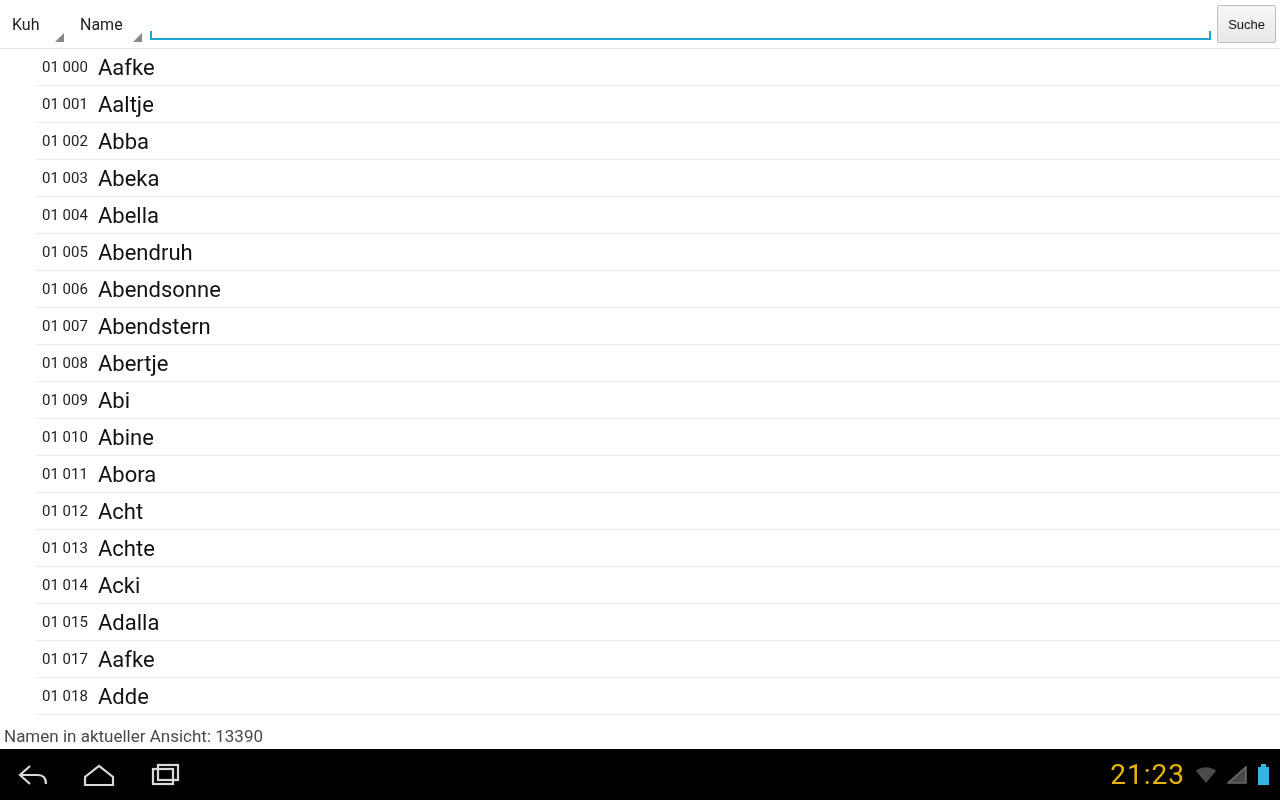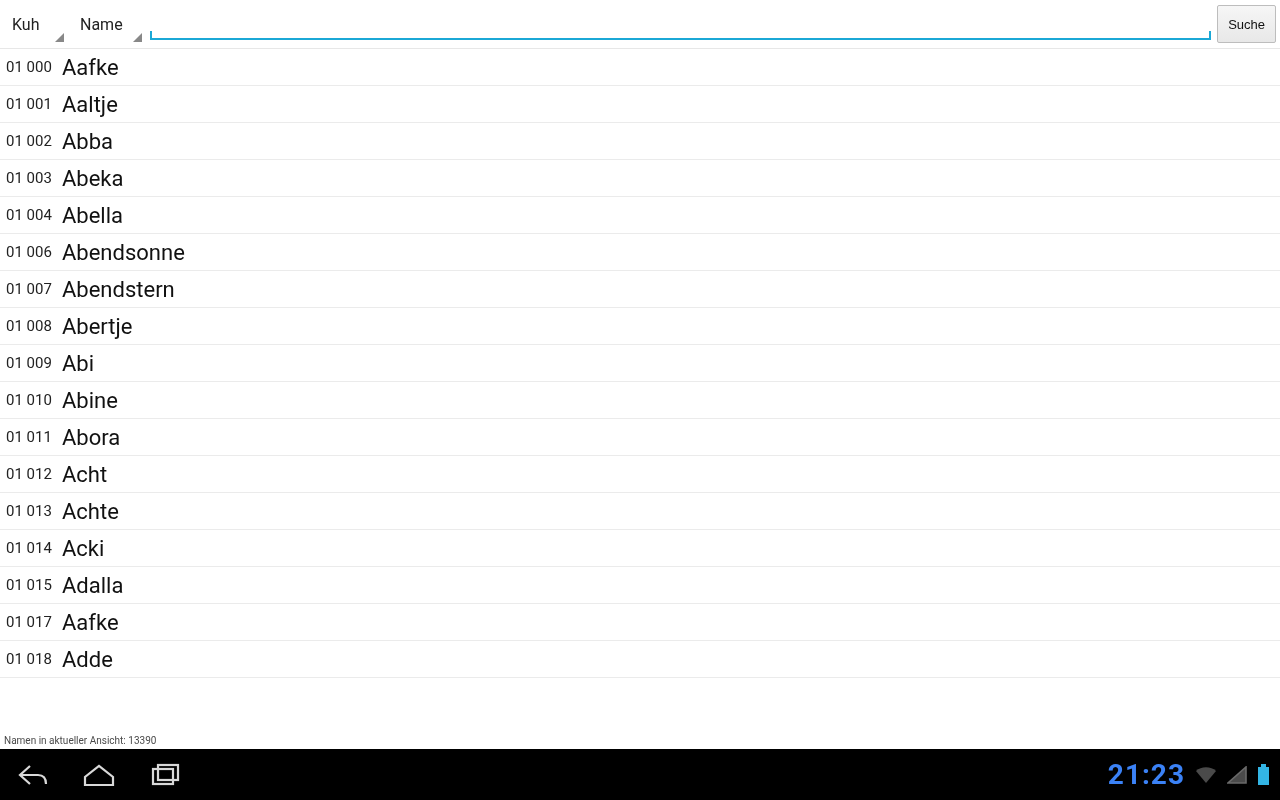--- a/index.html
+++ b/index.html
@@ -90,36 +90,37 @@
     overflow: hidden;
     border-top: 1px solid #e7e7e7;
   }
   .row {
     height: 37px;
     display: flex;
     align-items: center;
     border-bottom: 1px solid #ebebeb;
     padding-left: 6px;
     cursor: pointer;
+    margin-left: 36px;
   }
   .row .id {
     font-size: 15px;
     color: #222;
     width: 56px;
     white-space: pre;
   }
   .row .name {
     font-size: 22px;
     color: #111;
   }
   .status-line {
     position: absolute;
     left: 2px;
     bottom: 53px;
-    font-size: 10px;
+    font-size: 17px;
     color: #4a4a4a;
     background: rgba(255,255,255,0.85);
     padding: 1px 2px;
   }
   .navbar {
     position: absolute;
     left: 0; right: 0; bottom: 0;
     height: 51px;
     background: #000;
     display: flex;
@@ -136,24 +137,24 @@
   }
   .nav-btn svg { stroke: #d9d9d9; fill: none; stroke-width: 2.2; }
   .sys-right {
     margin-left: auto;
     display: flex;
     align-items: center;
     gap: 10px;
     padding-right: 10px;
   }
   .clock {
-    color: #3b82f6;
+    color: #eab308;
     font-size: 28px;
     letter-spacing: 1px;
-    font-weight: 700;
+    font-weight: 400;
   }
   .wifi, .cell { fill: #4a4a4a; }
   .batt-body { fill: #33b5e5; }
 </style>
 </head>
 <body>
 
 <div class="topbar">
   <div class="dropdown dd-kuh">
     <span>Kuh</span>
@@ -186,20 +187,24 @@
     </div>
     <div class="row">
       <span class="id">01 003</span>
       <span class="name">Abeka</span>
     </div>
     <div class="row">
       <span class="id">01 004</span>
       <span class="name">Abella</span>
     </div>
     <div class="row">
+      <span class="id">01 005</span>
+      <span class="name">Abendruh</span>
+    </div>
+    <div class="row">
       <span class="id">01 006</span>
       <span class="name">Abendsonne</span>
     </div>
     <div class="row">
       <span class="id">01 007</span>
       <span class="name">Abendstern</span>
     </div>
     <div class="row">
       <span class="id">01 008</span>
       <span class="name">Abertje</span>

